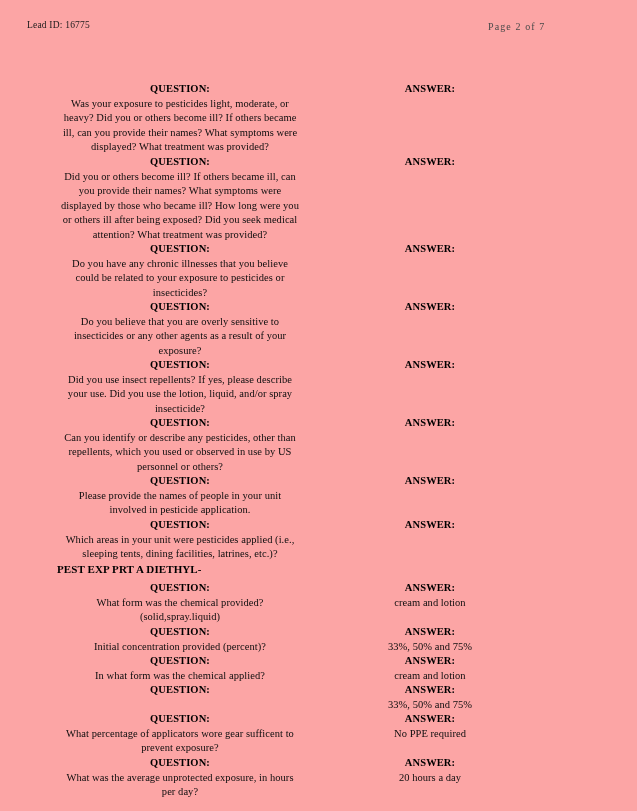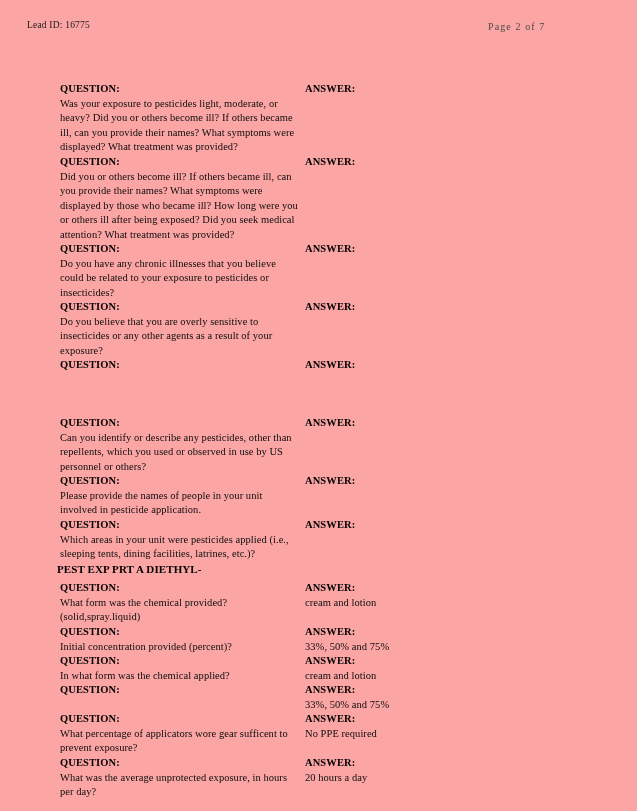--- a/index.html
+++ b/index.html
@@ -55,20 +55,21 @@
     left: 0;
     top: 82px;
     width: 637px;
   }
 
   .qa-row {
     position: relative;
     display: block;
     width: 583px;
     min-height: 14px;
+    text-align: center;
   }
 
   .qa-question-col {
     position: absolute;
     left: 60px;
     top: 0;
     width: 240px;
   }
   .qa-answer-col {
     position: absolute;
@@ -164,20 +165,21 @@
           <span class="label">QUESTION:</span>
           <span class="qtext">Do you believe that you are overly sensitive to insecticides or any other agents as a result of your exposure?</span>
         </div>
         <div class="qa-answer-col">
           <span class="label">ANSWER:</span>
         </div>
       </div>
       <div class="qa-row" style="position: absolute; left: 0px; top: 276px; height: 58px;">
         <div class="qa-question-col">
           <span class="label">QUESTION:</span>
+          <span class="qtext">Did you use insect repellents?  If yes, please describe your use.  Did you use the lotion, liquid, and/or spray insecticide?</span>
         </div>
         <div class="qa-answer-col">
           <span class="label">ANSWER:</span>
         </div>
       </div>
       <div class="qa-row" style="position: absolute; left: 0px; top: 334px; height: 58px;">
         <div class="qa-question-col">
           <span class="label">QUESTION:</span>
           <span class="qtext">Can you identify or describe any pesticides, other than repellents, which you used or observed in use by US personnel or others?</span>
         </div>

